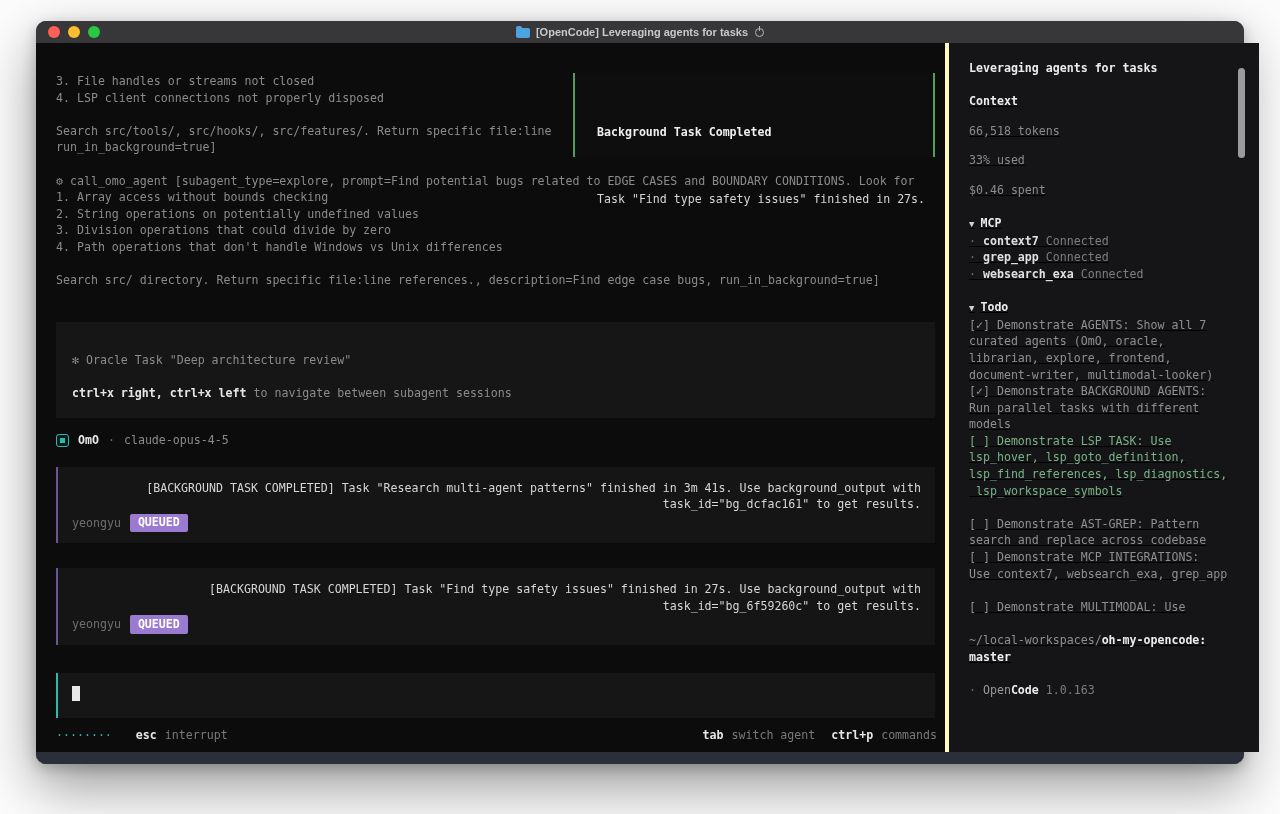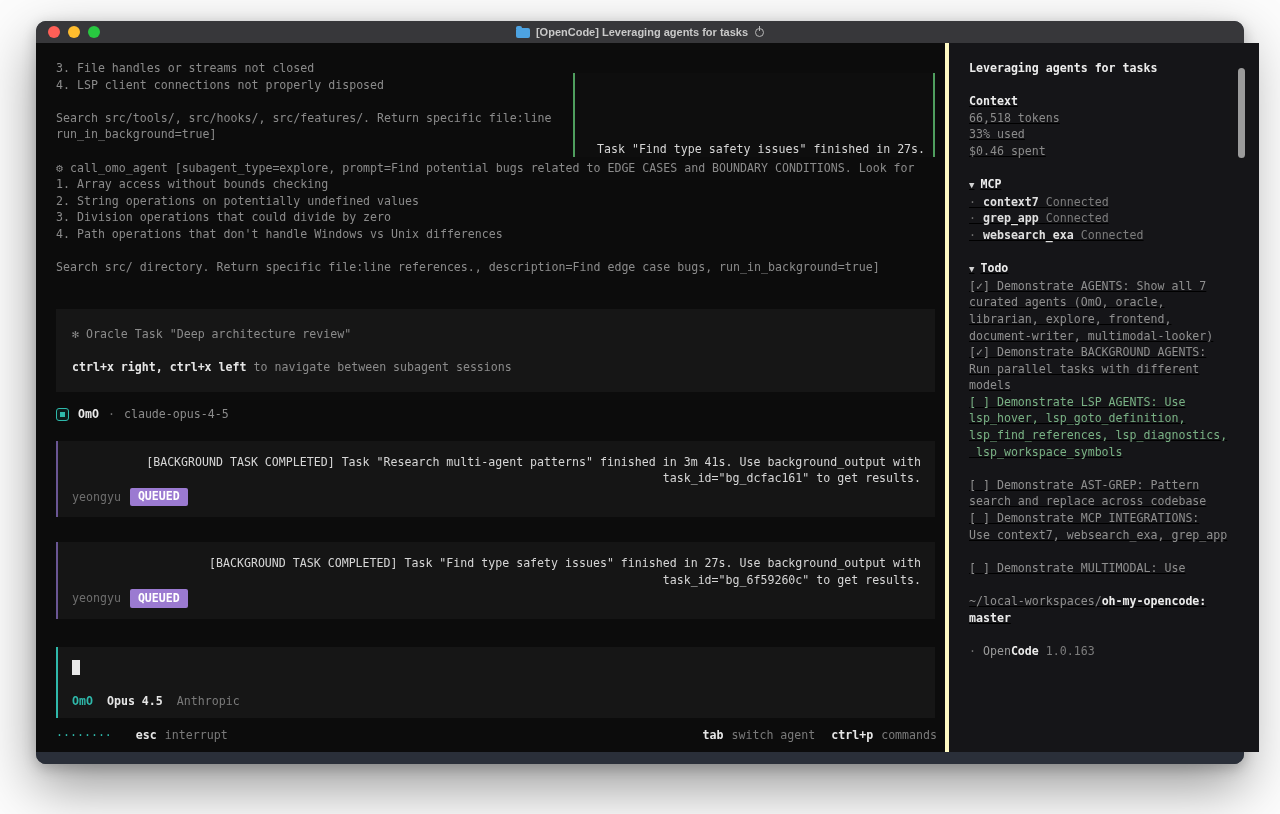--- a/index.html
+++ b/index.html
@@ -56,21 +56,21 @@
   }
   .power-icon::after {
     content: ""; position: absolute; left: 2.8px; top: -2.5px;
     width: 1.4px; height: 4.5px; background: #b6b6b6;
   }
   
   .app-body { display: flex; height: 709px; background: #0c0c0c; }
   .main { width: 909px; display: flex; flex-direction: column; position: relative; }
   .main-scroll { flex: 1; padding: 17px 10px 0 20px; overflow: hidden; }
   .mono { font-size: 11.6px; line-height: 16.6px; }
-  .gray { color: #8b8b8b; }
+  .gray { color: #8b8b8b; margin-top: 13px; }
   .pre  { white-space: pre-wrap; }
   .pre-nowrap { white-space: pre; }
 
   
   .toast {
     position: absolute; left: 537px; top: 52px;
     width: 362px; height: 84px;
     background: #0e0e0e;
     border-left: 2px solid #4f9e5e; border-right: 2px solid #4f9e5e;
     padding: 18px 2px 0 22px;
@@ -295,21 +295,21 @@
 
       <div class="sec">
         <div class="sec-header"><span class="sec-arrow">▼</span><span>Todo</span></div>
         <div class="todo-item">[✓] Demonstrate AGENTS: Show all 7
 curated agents (OmO, oracle,
 librarian, explore, frontend,
 document-writer, multimodal-looker)
 [✓] Demonstrate BACKGROUND AGENTS:
 Run parallel tasks with different
 models</div>
-        <div class="todo-item active">[ ] Demonstrate LSP AGENTS: Use
+        <div class="todo-item active">[ ] Demonstrate LSP TASK: Use
 lsp_hover, lsp_goto_definition,
 lsp_find_references, lsp_diagnostics,
  lsp_workspace_symbols</div>
         <div class="todo-item todo-gap">[ ] Demonstrate AST-GREP: Pattern
 search and replace across codebase
 [ ] Demonstrate MCP INTEGRATIONS:
 Use context7, websearch_exa, grep_app</div>
         <div class="todo-item todo-gap">[ ] Demonstrate MULTIMODAL: Use</div>
       </div>
 
@@ -320,16 +320,17 @@
 
       <div class="version-line"><span class="v-bullet">·</span> <span class="v-light">Open</span><span class="v-bold">Code</span> <span class="v-num">1.0.163</span></div>
 
       <div class="scroll-thumb"></div>
     </div>
   </div>
 
   <div class="bottom-strip"></div>
 
   <div class="toast mono">
+    <div class="toast-title">Background Task Completed</div>
     <div class="toast-body">Task "Find type safety issues" finished in 27s.</div>
   </div>
 
 </div>
 
 </body></html>

